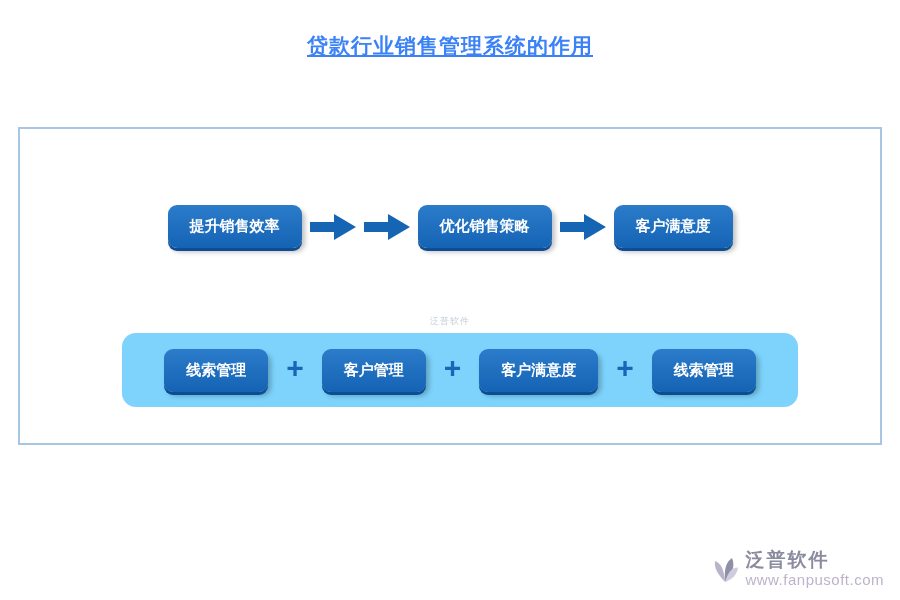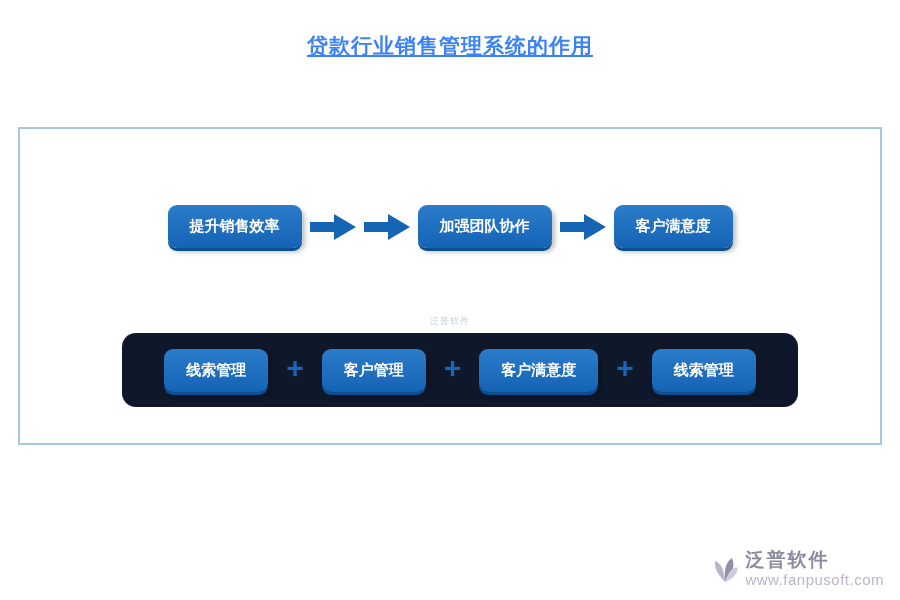--- a/index.html
+++ b/index.html
@@ -46,21 +46,21 @@
     border-radius: 9px;
     white-space: nowrap;
     box-shadow: 0 3px 0 #0d4d92, 3px 4px 5px rgba(0,0,0,0.25);
   }
   .arrow-icon { display: flex; align-items: center; }
   .arrow-icon svg { display: block; }
   .module-band {
     position: absolute;
     left: 102px; top: 204px;
     width: 676px; height: 74px;
-    background: #0f172a;
+    background: #7dd3fc;
     border-radius: 14px;
     display: flex;
     align-items: center;
     justify-content: center;
     gap: 18px;
   }
   .plus-sign {
     color: #1667b8;
     font-size: 30px;
     font-weight: bold;
@@ -110,21 +110,21 @@
     <span class="arrow-icon">
       <svg width="46" height="26" viewBox="0 0 46 26">
           <path d="M0 8 h24 v-8 l22 13 -22 13 v-8 h-24 z" fill="#1565b4"></path>
         </svg>
     </span>
     <span class="arrow-icon">
       <svg width="46" height="26" viewBox="0 0 46 26">
           <path d="M0 8 h24 v-8 l22 13 -22 13 v-8 h-24 z" fill="#1565b4"></path>
         </svg>
     </span>
-    <div class="node-btn">加强团队协作</div>
+    <div class="node-btn">优化销售策略</div>
     <span class="arrow-icon">
       <svg width="46" height="26" viewBox="0 0 46 26">
           <path d="M0 8 h24 v-8 l22 13 -22 13 v-8 h-24 z" fill="#1565b4"></path>
         </svg>
     </span>
     <div class="node-btn">客户满意度</div>
   </div>
 
   <div class="watermark">泛普软件</div>
 

